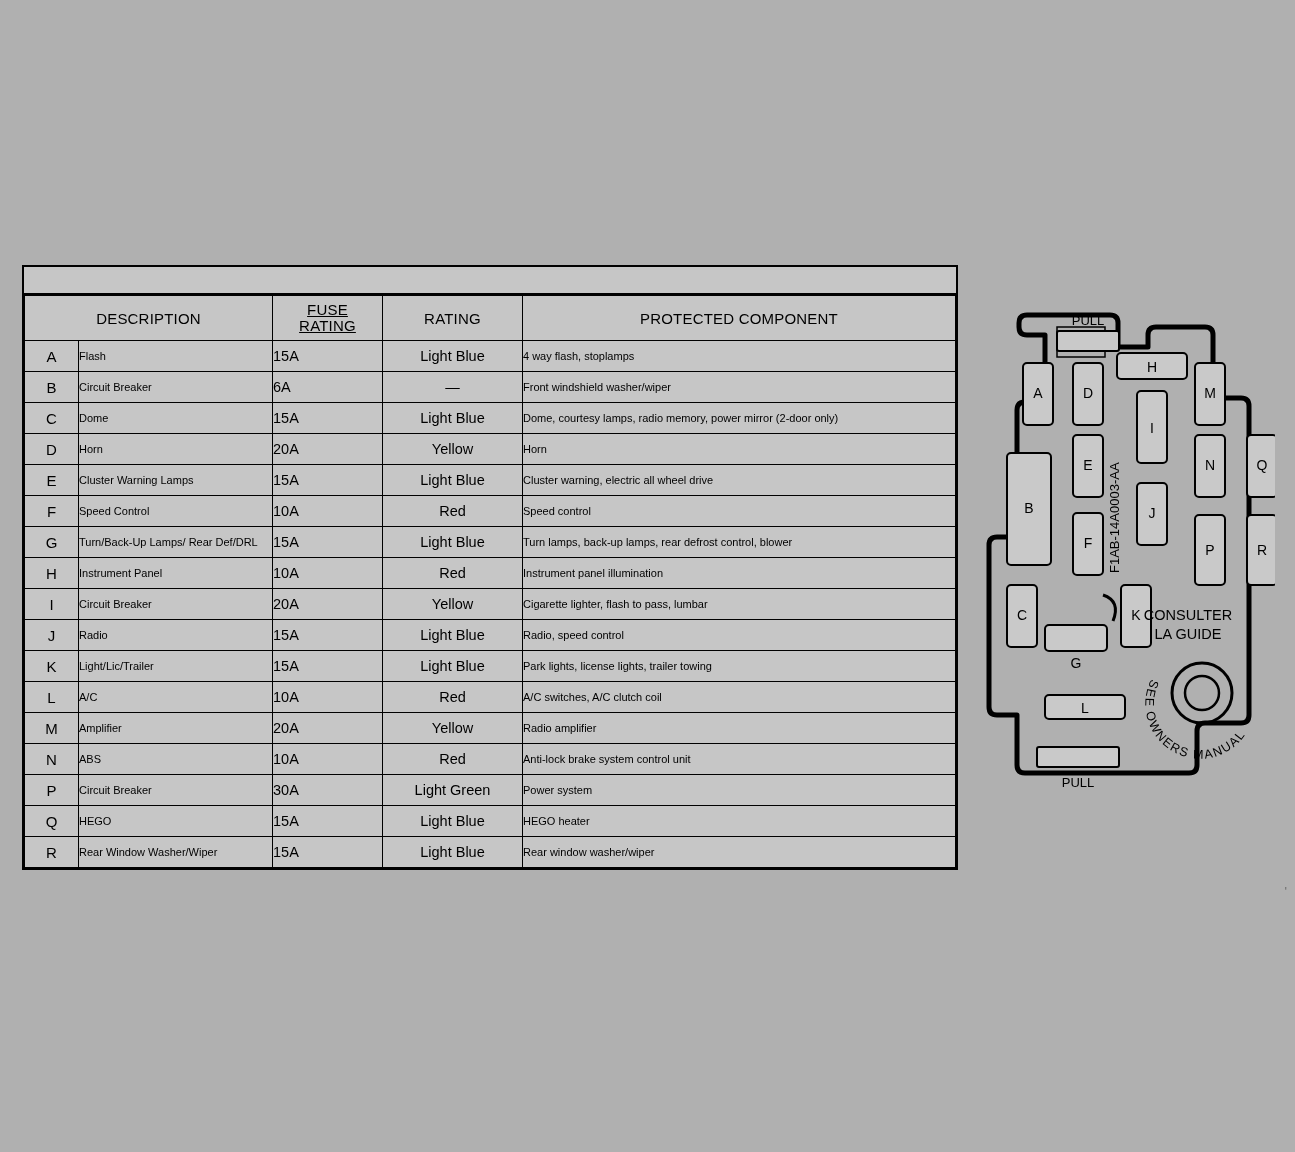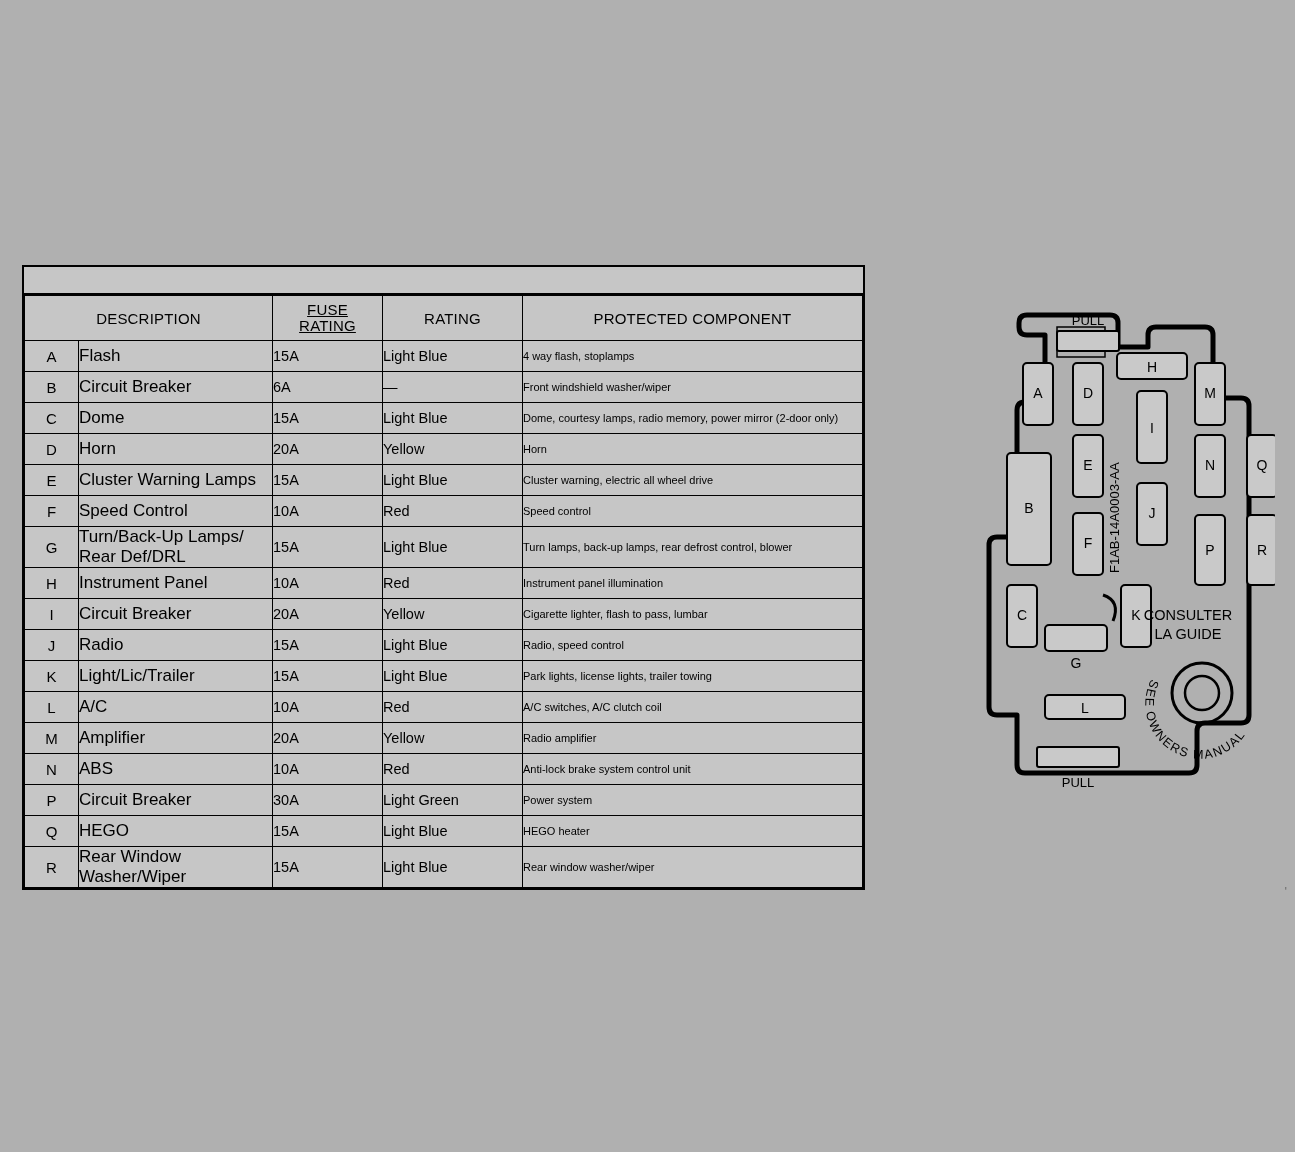--- a/index.html
+++ b/index.html
@@ -13,21 +13,21 @@
     position: relative;
     font-family: "Liberation Sans", sans-serif;
     overflow: hidden;
   }
 
   
   #fuse-table-wrap {
     position: absolute;
     left: 22px;
     top: 265px;
-    width: 843px;
+    width: 936px;
     border: 2px solid #000;
     background: #c6c6c6;
     box-sizing: border-box;
   }
   #fuse-table-wrap .table-topgap {
     height: 26px;
     border-bottom: 2px solid #000;
   }
   table.fuse {
     border-collapse: collapse;
@@ -58,29 +58,29 @@
   .col-color  { width: 140px; }
   .col-prot   { width: auto; }
 
   td.cell-letter {
     text-align: center;
     font-size: 15px;
     height: 30px;
   }
   td.cell-desc {
     padding-left: 10px;
-    font-size: 17px;
+    font-size: 11px;
     line-height: 1.18;
   }
   td.cell-rating {
     text-align: left;
     font-size: 14.5px;
   }
   td.cell-color {
-    text-align: left;
+    text-align: center;
     font-size: 14.5px;
   }
   td.cell-prot {
     padding-left: 8px;
     font-size: 11px;
     line-height: 1.18;
   }
   .head-two-line { line-height: 1.1; text-decoration: underline; }
 
   

